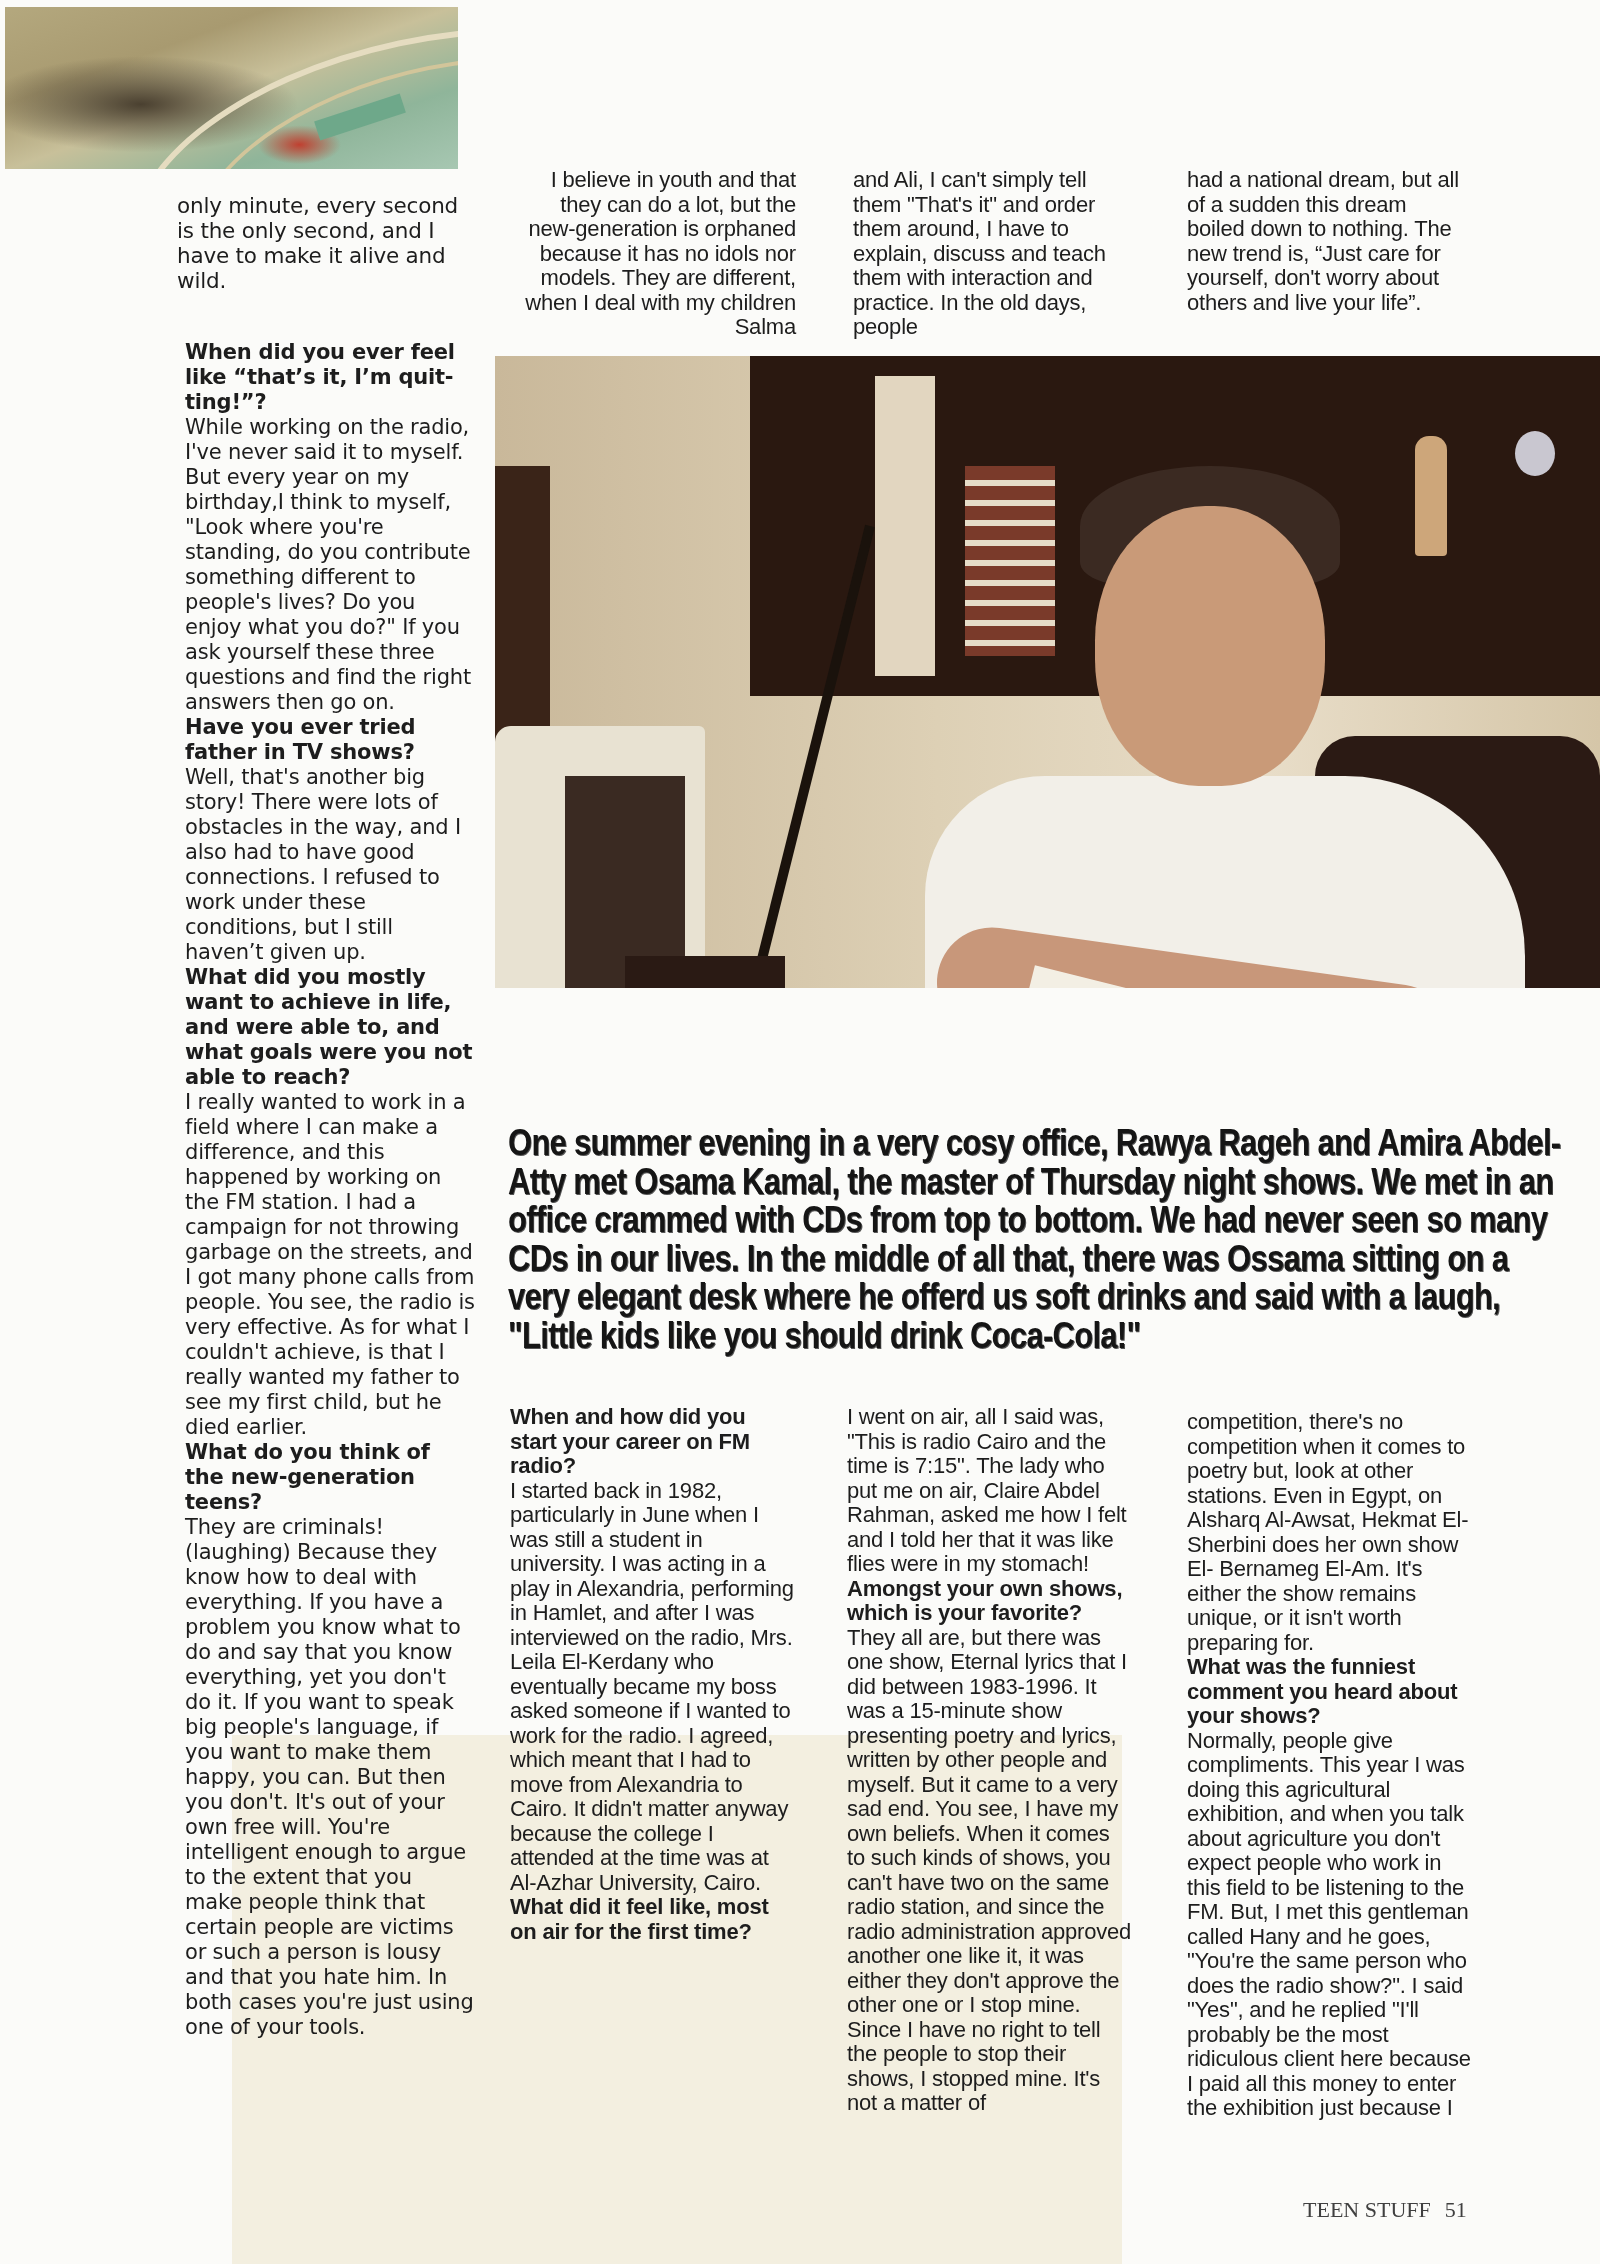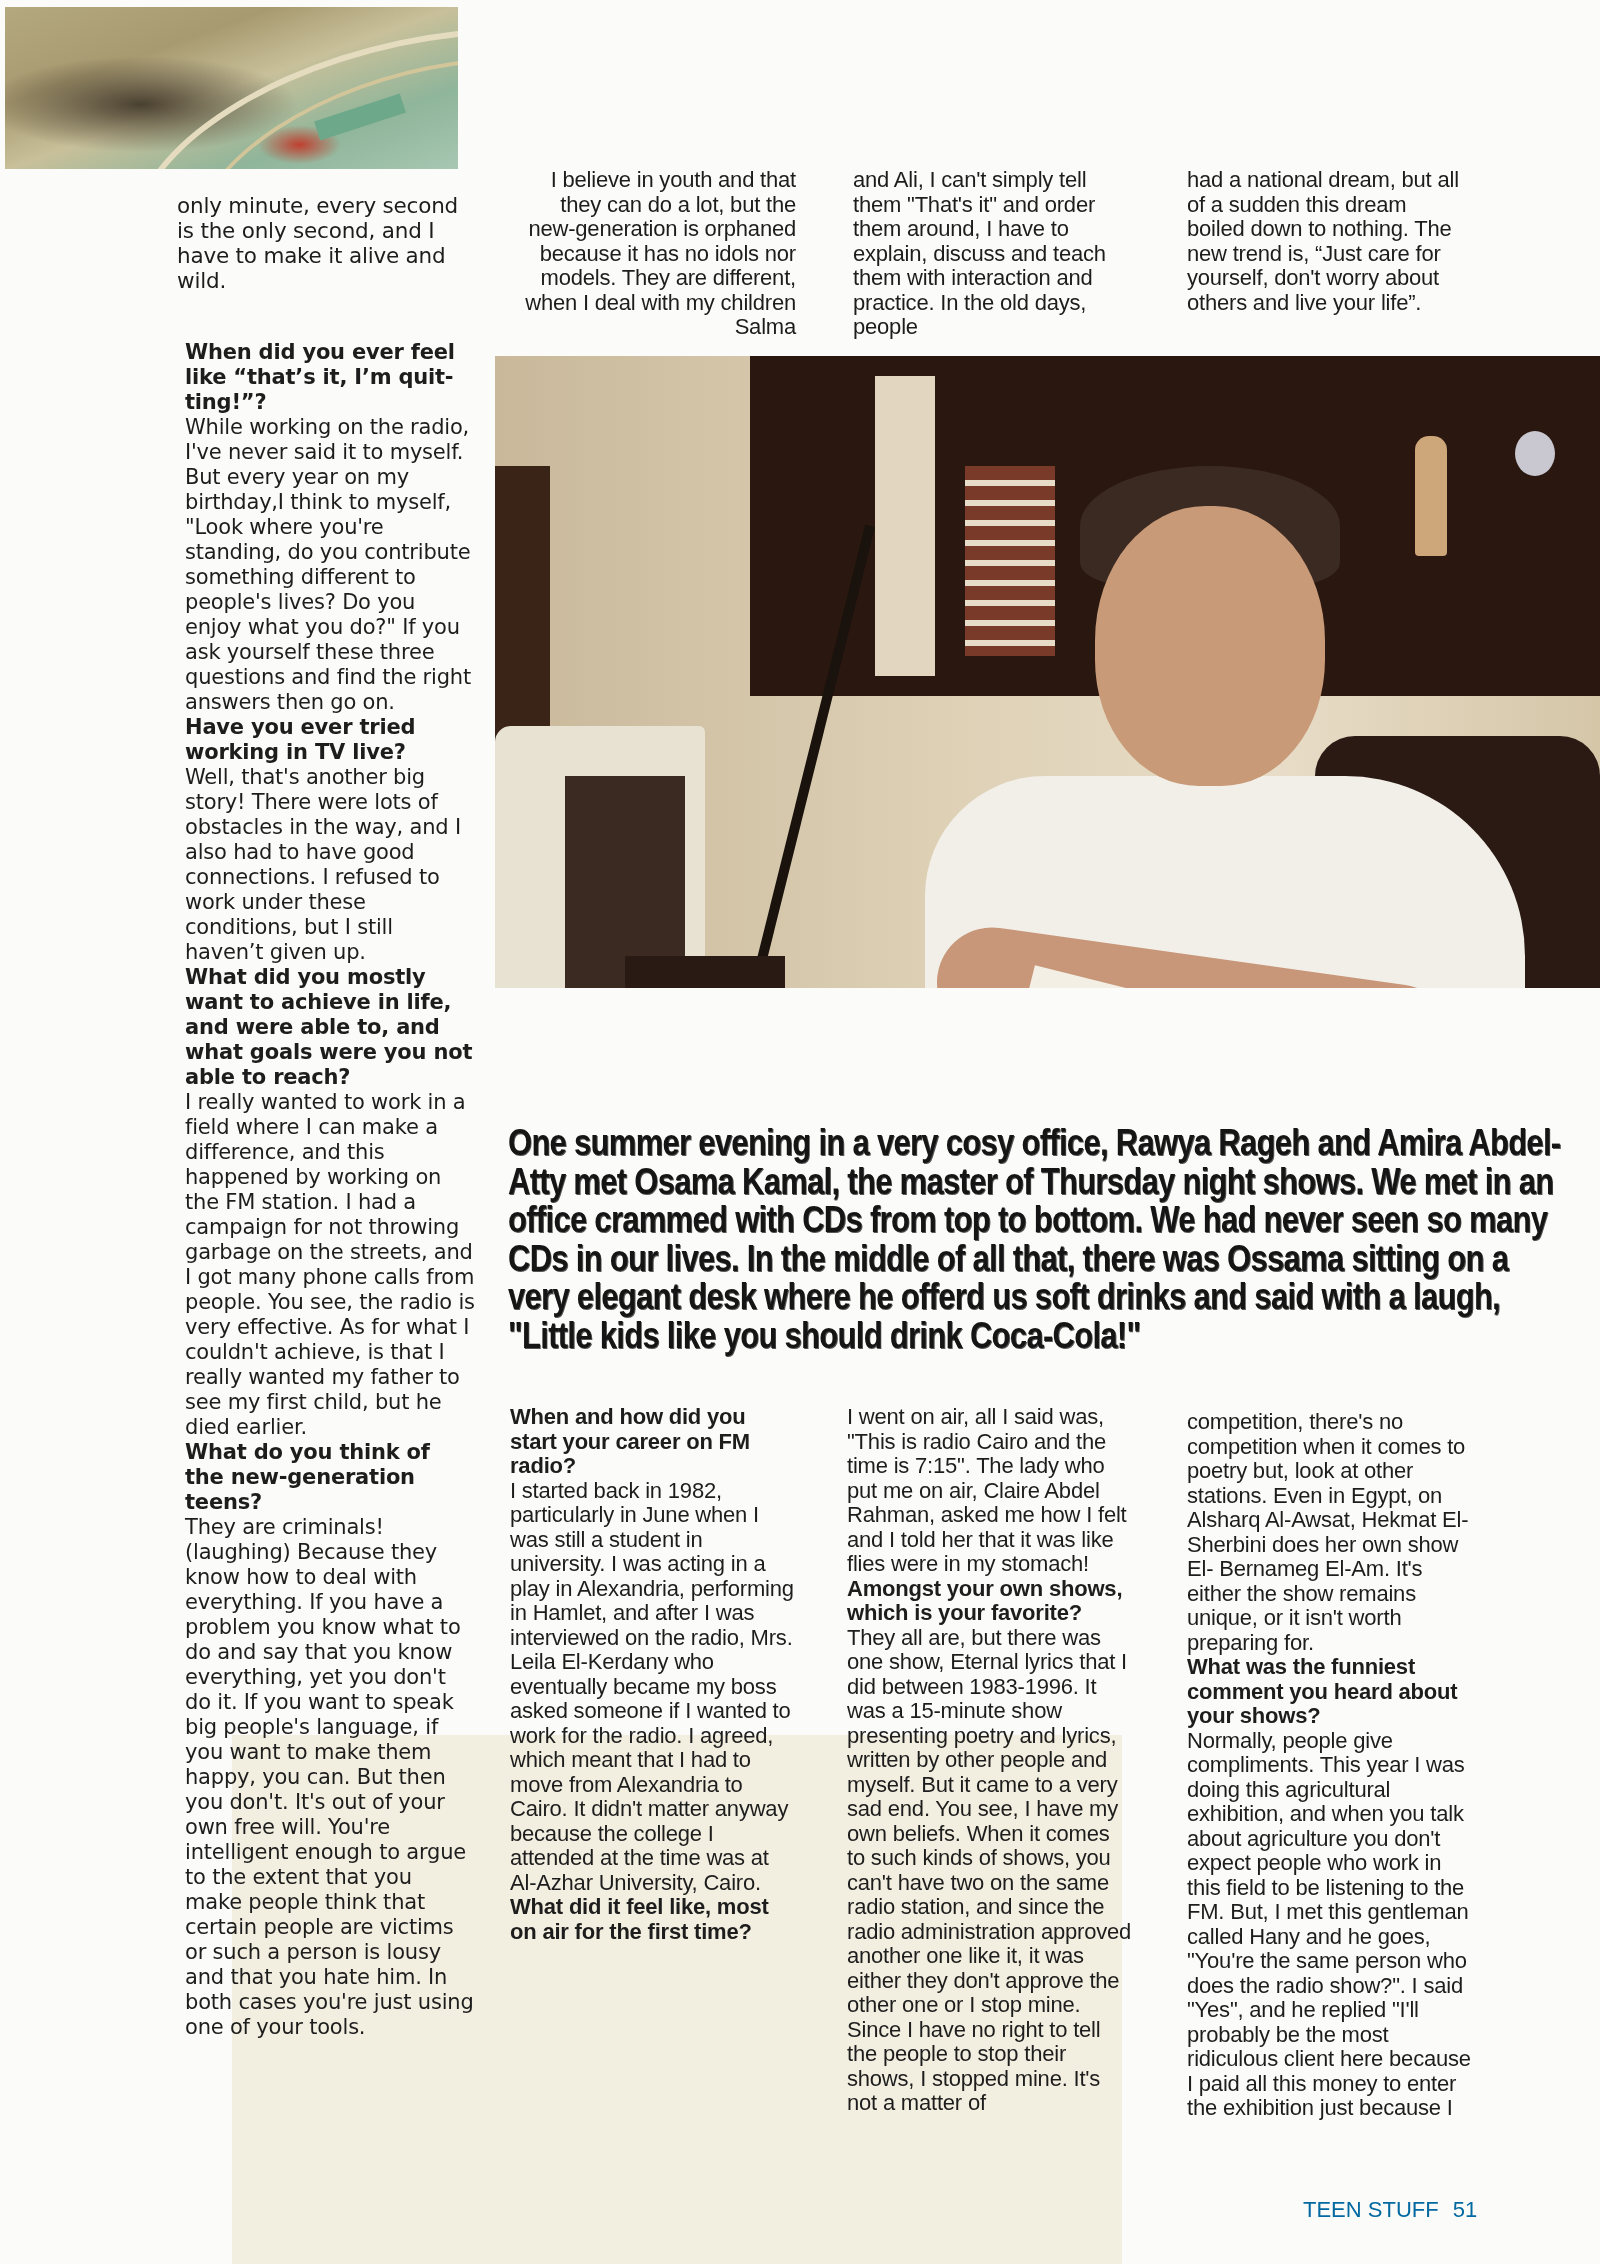--- a/index.html
+++ b/index.html
@@ -82,21 +82,21 @@
     position: absolute; left: 508px; top: 1124px; width: 1080px;
     font-family: "Liberation Sans Narrow", "Liberation Sans", sans-serif;
     font-weight: bold; font-size: 36px; line-height: 38.5px; color: #151515;
     letter-spacing: -0.8px;
     transform: scaleX(0.86); transform-origin: left;
     width: 1240px;
     text-shadow: 1px 1px 0 #555;
   }
   .footer {
     position: absolute; left: 1303px; top: 2197px;
-    font-family: Liberation Sans, sans-serif; font-size: 22px; color: #0369a1;
+    font-family: Liberation Serif, serif; font-size: 22px; color: #404040;
   }
   .footer span + span { margin-left: 14px; }
 </style>
 </head>
 <body>
 
 <div class="cream-block2"></div>
 <div class="cream-block"></div>
 
 <div class="top-photo">
@@ -114,21 +114,21 @@
 <div class="col narrow" style="left:853px; top:168px; width:280px;">
   <p>and Ali, I can't simply tell them "That's it" and order them around, I have to explain, discuss and teach them with interaction and practice. In the old days, people</p>
 </div>
 <div class="col narrow" style="left:1187px; top:168px; width:280px;">
   <p>had a national dream, but all of a sudden this dream boiled down to nothing. The new trend is, “Just care for yourself, don't worry about others and live your life”.</p>
 </div>
 
 <div class="col" style="left:177px; top:340px; width:290px; font-size:21px; line-height:25px;margin-left:8px;">
   <p class="q">When did you ever feel like “that’s it, I’m quit-ting!”?</p>
   <p>While working on the radio, I've never said it to myself. But every year on my birthday,I think to myself, "Look where you're standing, do you contribute something different to people's lives? Do you enjoy what you do?" If you ask yourself these three questions and find the right answers then go on.</p>
-  <p class="q">Have you ever tried working in TV live?</p>
+  <p class="q">Have you ever tried father in TV shows?</p>
   <p>Well, that's another big story! There were lots of obstacles in the way, and I also had to have good connections. I refused to work under these conditions, but I still haven’t given up.</p>
   <p class="q">What did you mostly want to achieve in life, and were able to, and what goals were you not able to reach?</p>
   <p>I really wanted to work in a field where I can make a difference, and this happened by working on the FM station. I had a campaign for not throwing garbage  on the streets, and I got many phone calls from people. You see, the radio is very effective. As for what I couldn't achieve, is that I really wanted my father to see my first child, but he died earlier.</p>
   <p class="q">What do you think of the new-generation teens?</p>
   <p>They are criminals! (laughing) Because they know how to deal with everything. If you have a problem you know what to do and say that you know everything, yet you don't do it. If you want to speak big people's language, if you want to make them happy, you can. But then you don't. It's out of your own free will. You're intelligent enough to argue to the extent that you make people think that certain people are victims or such a person is lousy and that you hate him. In both cases you're just using one of your tools.</p>
 </div>
 
 <div class="main-photo">
   <div class="mp-wall"></div>
   <div class="mp-shelf"></div>

